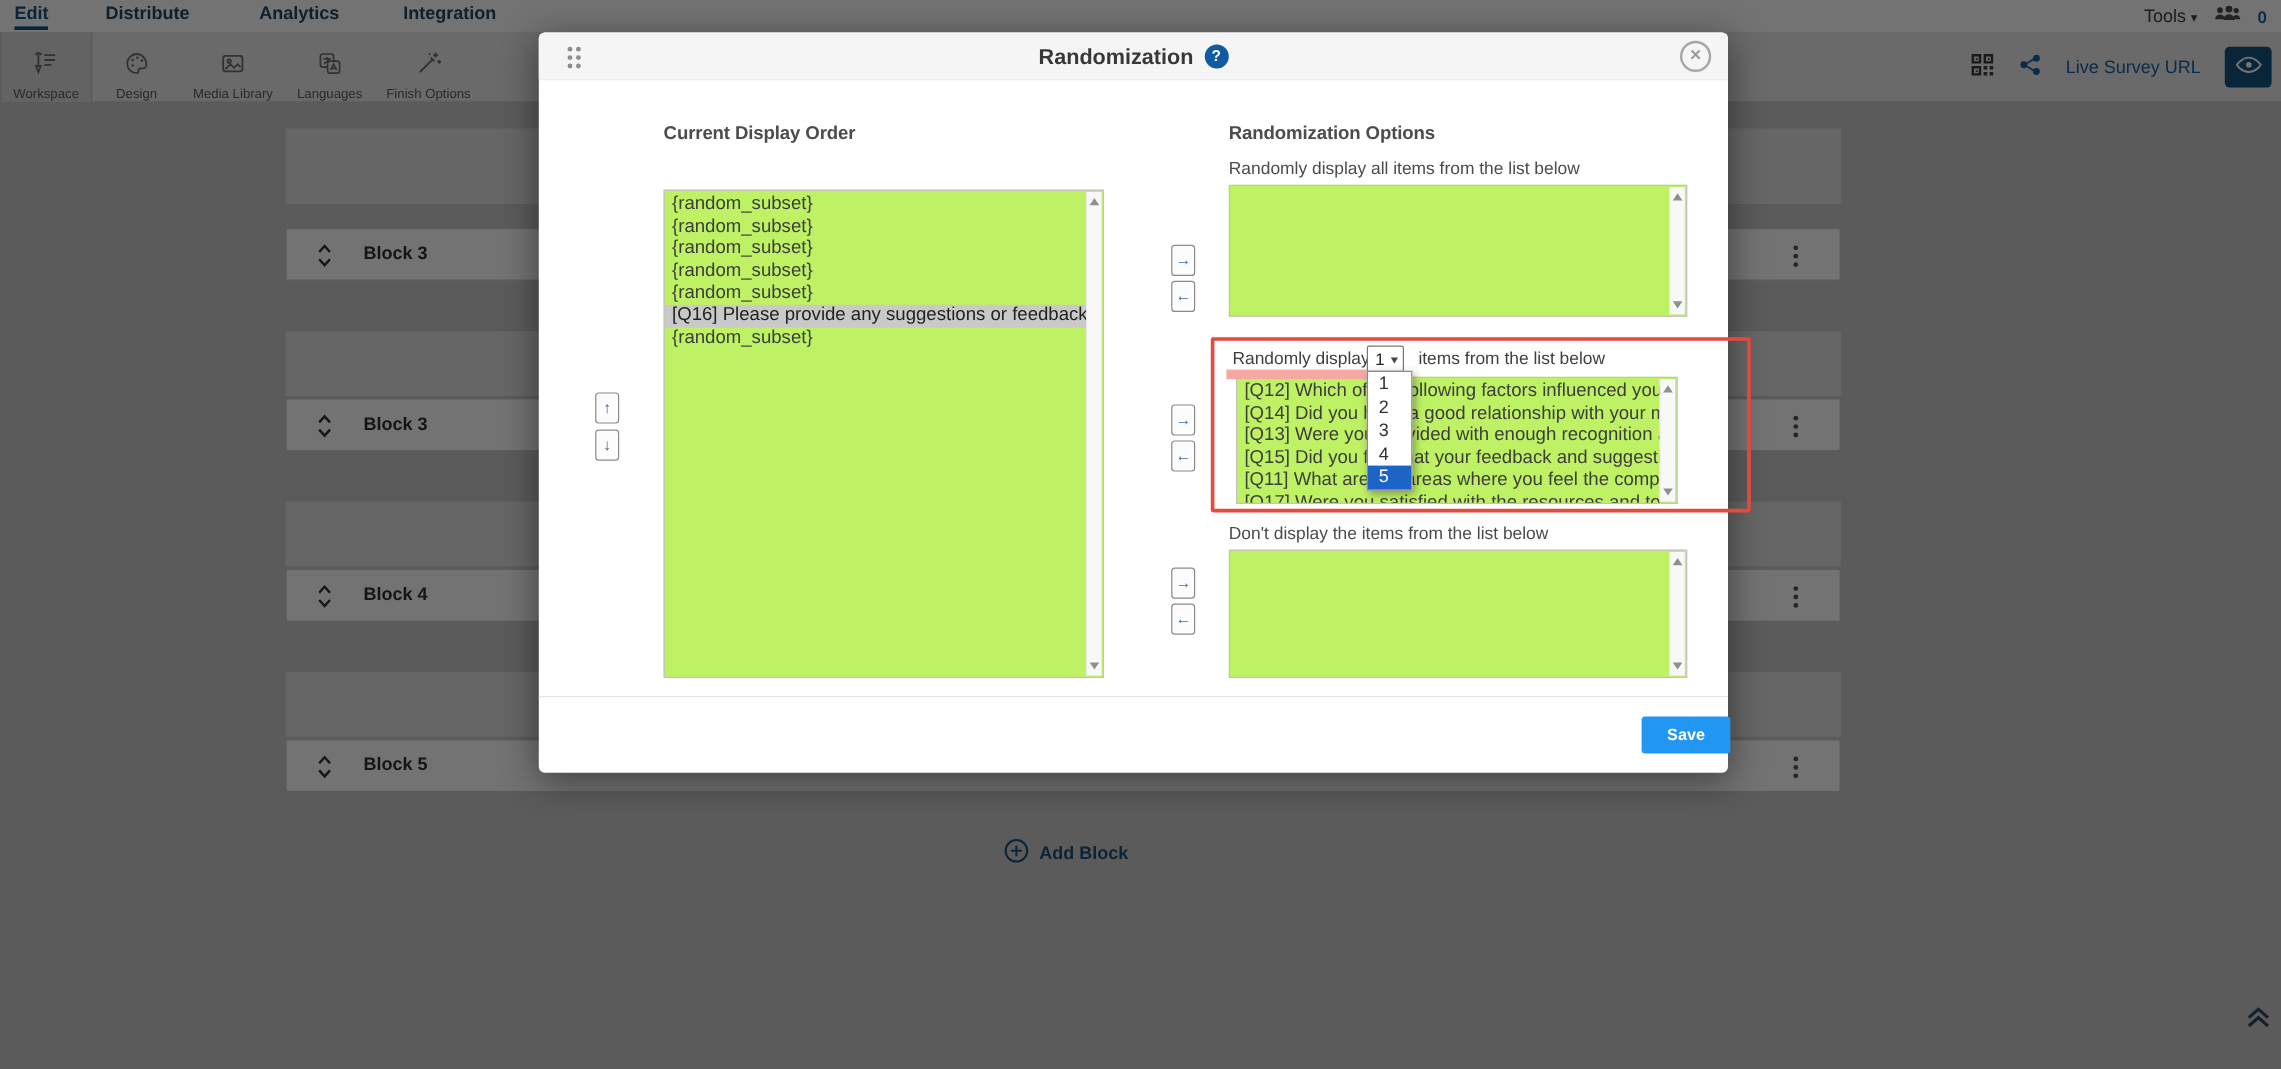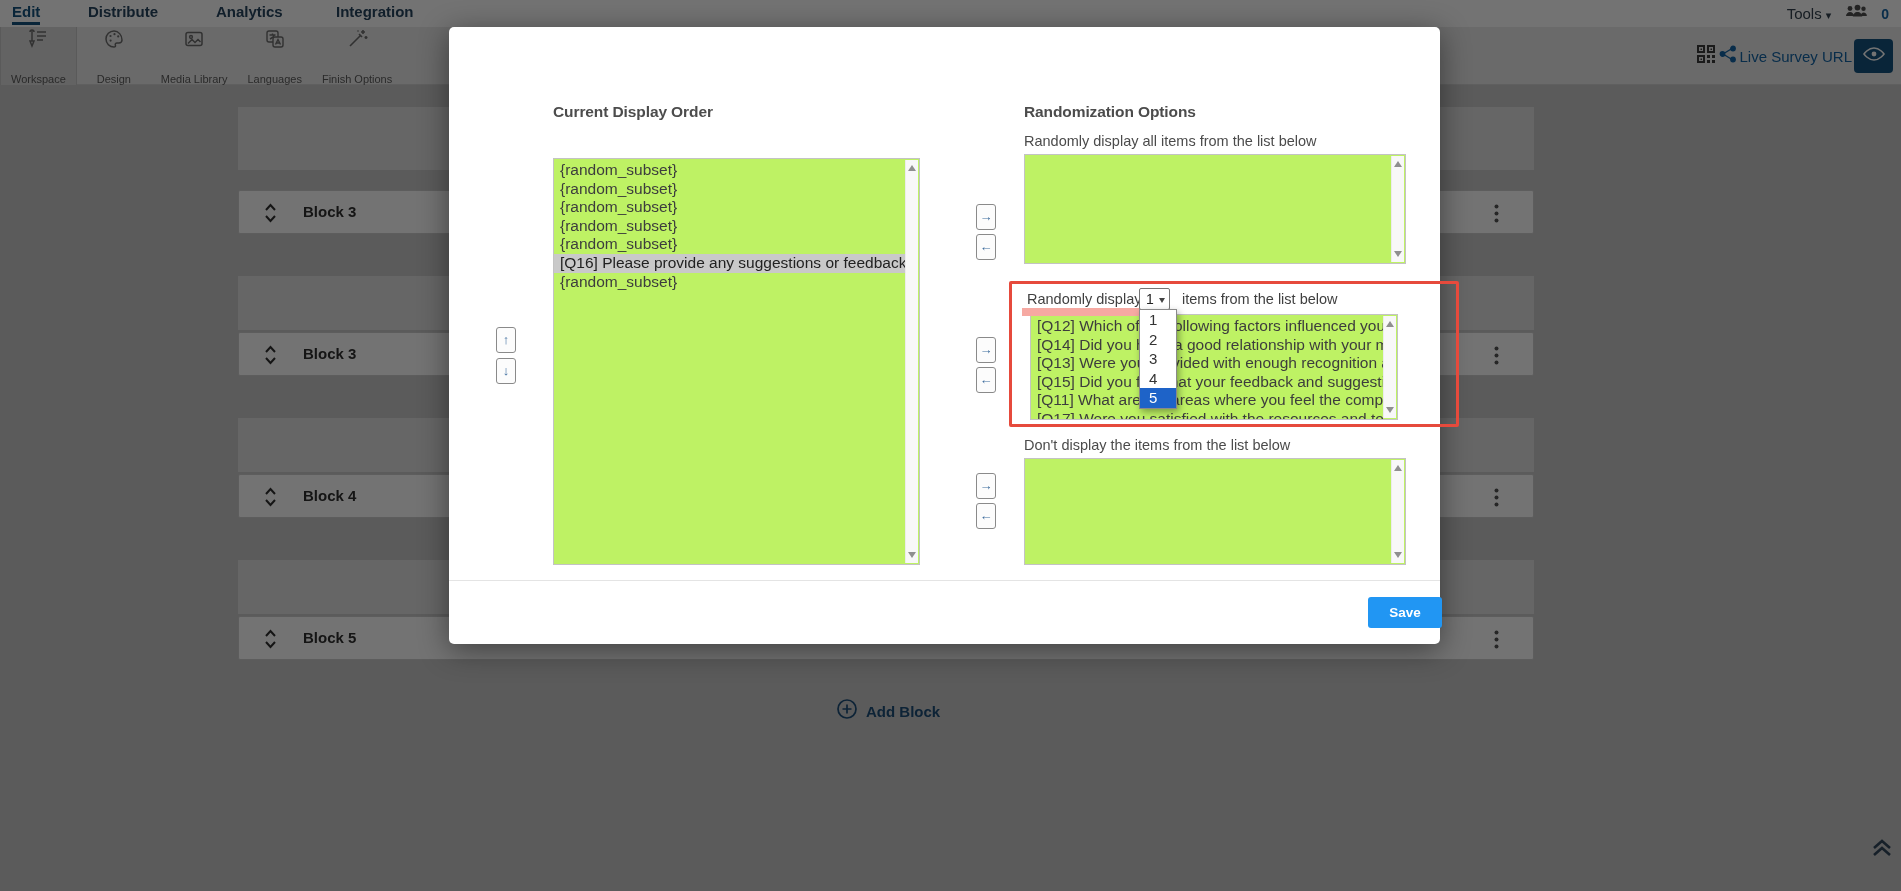--- a/index.html
+++ b/index.html
@@ -11,24 +11,24 @@
   .nav { position:absolute; left:0; top:0; width:1901px; height:27px; background:#ffffff; z-index:1; }
   .nav-tab { position:absolute; top:3px; font-size:15px; font-weight:600; color:#27455f; cursor:pointer; }
   .nav-tab.active { color:#14537f; border-bottom:3px solid #14537f; padding-bottom:2px; }
   .nav-right { position:absolute; right:12px; top:3px; display:flex; align-items:center; gap:14px; }
   .tools-lbl { font-size:15px; color:#33424f; }
   .caret { font-size:11px; color:#33424f; margin-left:4px; }
   .collab-count { font-size:14px; color:#1464a5; font-weight:600; }
 
   .toolbar { position:absolute; left:0; top:27px; width:1901px; height:58px; background:#ebebeb; border-bottom:1px solid #d2d2d2; z-index:1; }
   .tb-left { position:absolute; left:0; top:0; height:58px; display:flex; }
-  .tbtn { height:58px; display:flex; flex-direction:column; align-items:center; justify-content:space-between; gap:3px; padding:0 10px; min-width:74px; cursor:pointer; }
+  .tbtn { height:58px; display:flex; flex-direction:column; align-items:center; justify-content:flex-end; gap:3px; padding:0 10px; min-width:74px; cursor:pointer; }
   .tbtn.active { background:#dcdcdc; border-left:1px solid #c8c8c8; border-right:1px solid #c8c8c8; }
   .tbtn .lbl { font-size:11px; color:#5c5c5c; white-space:nowrap; }
-  .tb-right { position:absolute; right:8px; top:0; height:58px; display:flex; align-items:center; gap:2px; }
+  .tb-right { position:absolute; right:8px; top:0; height:58px; display:flex; align-items:center; gap:20px; }
   .live-url { font-size:15px; color:#1464a5; cursor:pointer; }
   .eye-btn { width:39px; height:34px; background:#14537f; border-radius:4px; display:flex; align-items:center; justify-content:center; cursor:pointer; }
 
   .band { position:absolute; left:238px; width:1296px; background:#e3e3e3; }
   .blk { position:absolute; left:238px; width:1296px; height:44px; background:#ffffff; border:1px solid #cfcfcf; border-radius:2px; }
   .blk .blk-label { position:absolute; left:64px; top:12px; font-size:15px; font-weight:600; color:#303030; }
   .blk .sort-ic { position:absolute; left:24px; top:11px; cursor:pointer; }
   .blk .kebab { position:absolute; right:34px; top:13px; cursor:pointer; }
 
   .add-block { position:absolute; left:836px; top:698px; display:flex; align-items:center; gap:8px; cursor:pointer; }
@@ -279,20 +279,35 @@
   <div class="scroll-top">
     <svg width="28" height="28" viewBox="0 0 28 28" fill="none" stroke="#32475c" stroke-width="2.6">
         <path d="M6 14l8-7 8 7"></path>
         <path d="M6 21l8-7 8 7"></path>
       </svg>
   </div>
 
   <div class="overlay"></div>
 
   <div class="modal">
+    <div class="m-header">
+      <div class="drag-handle">
+          <span></span>
+          <span></span>
+          <span></span>
+          <span></span>
+          <span></span>
+          <span></span>
+        </div>
+      <div class="m-title-wrap">
+        <span class="m-title">Randomization</span>
+        <span class="help-ic">?</span>
+      </div>
+      <div class="close-btn">×</div>
+    </div>
 
     <div class="col-heading" style="left:104px; top:76px;text-align:center;">Current Display Order</div>
     <div class="col-heading" style="left:575px; top:76px;">Randomization Options</div>
 
     <div class="lb" style="left:104px; top:131px; width:367px; height:407px;">
       <div class="items">
         <div class="li">{random_subset}</div>
         <div class="li">{random_subset}</div>
         <div class="li">{random_subset}</div>
         <div class="li">{random_subset}</div>

